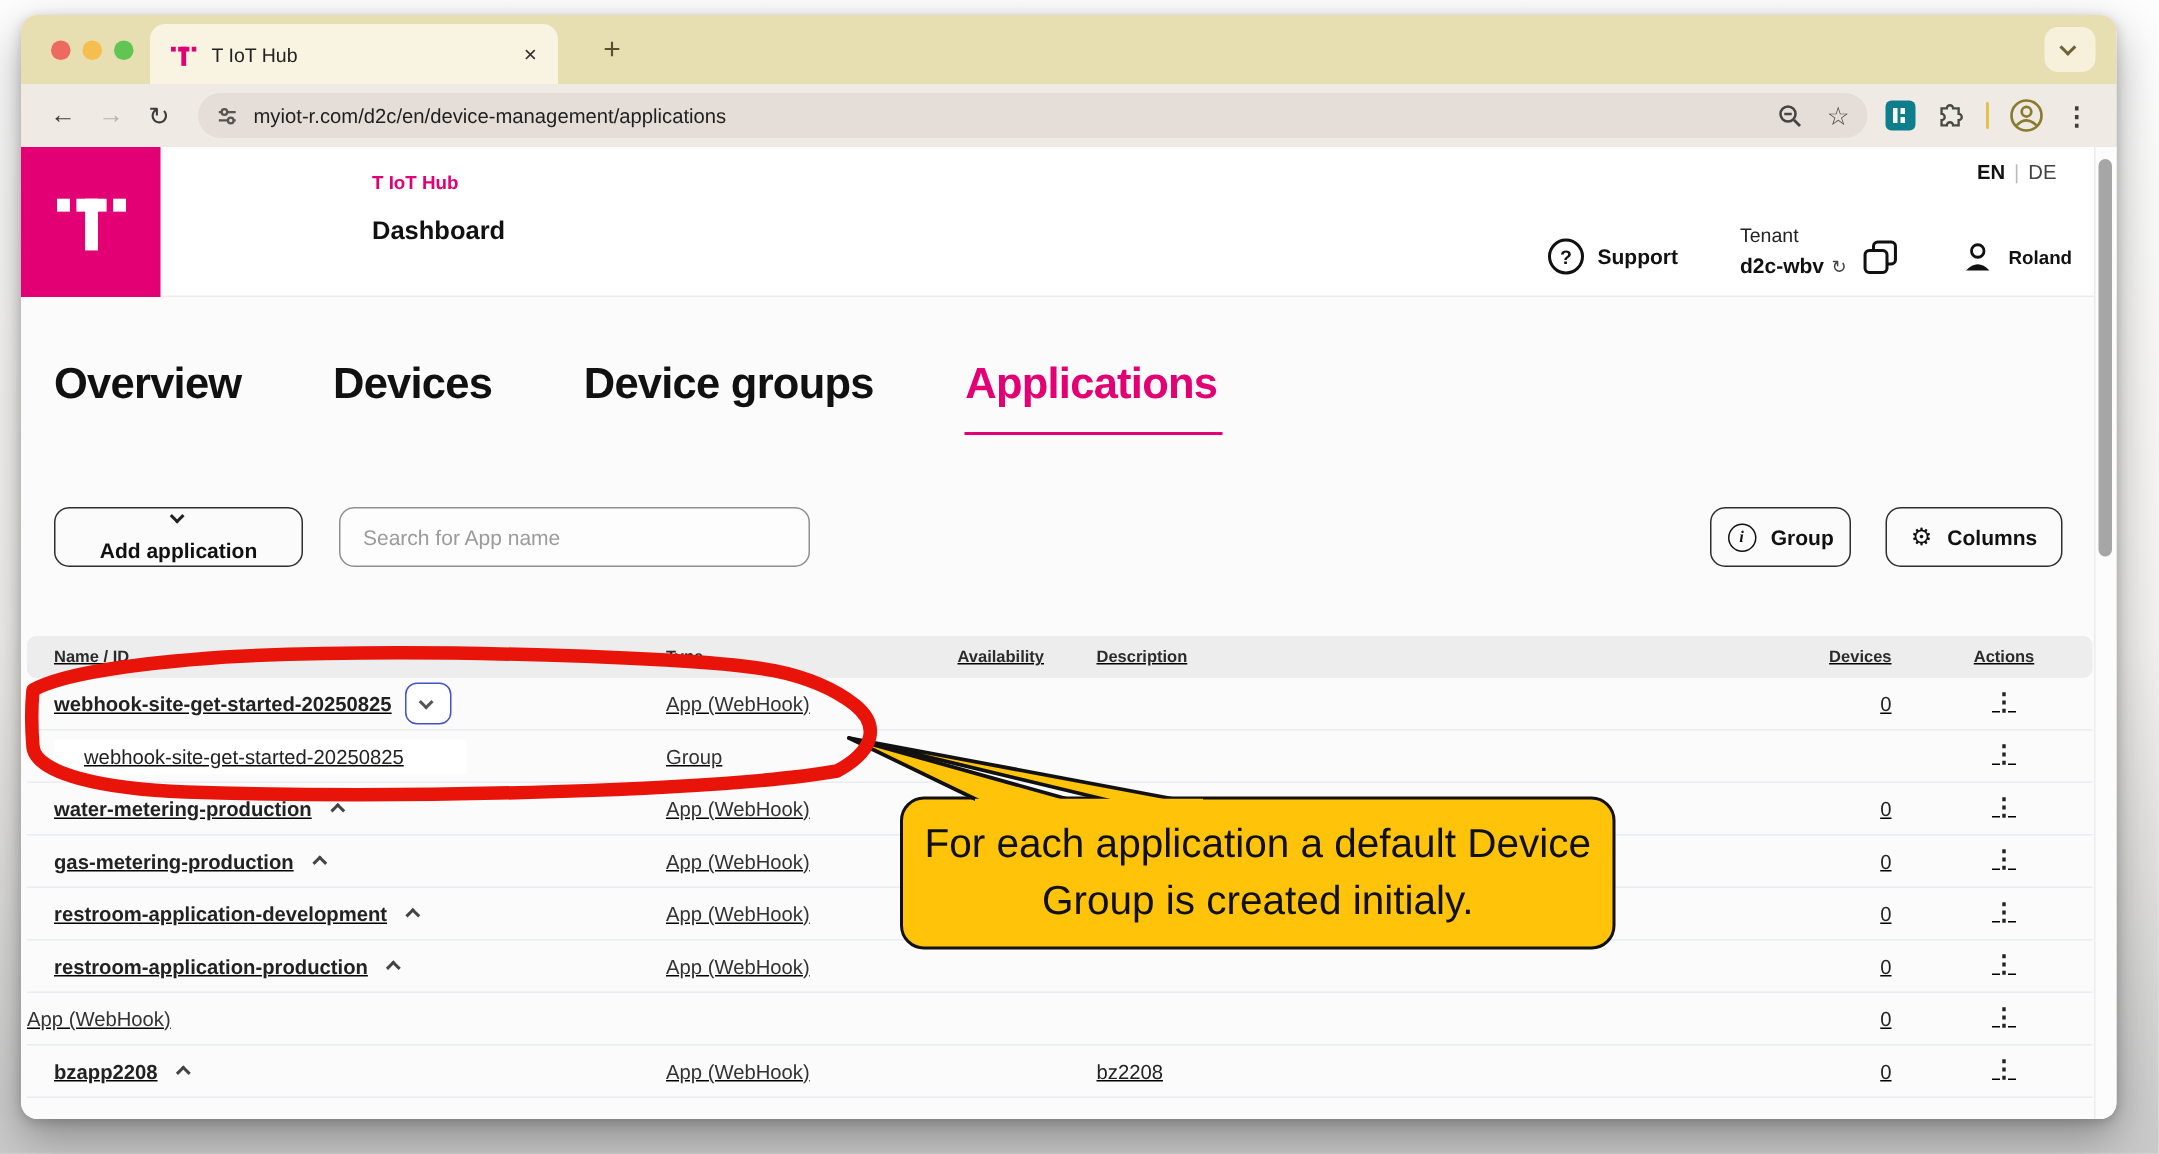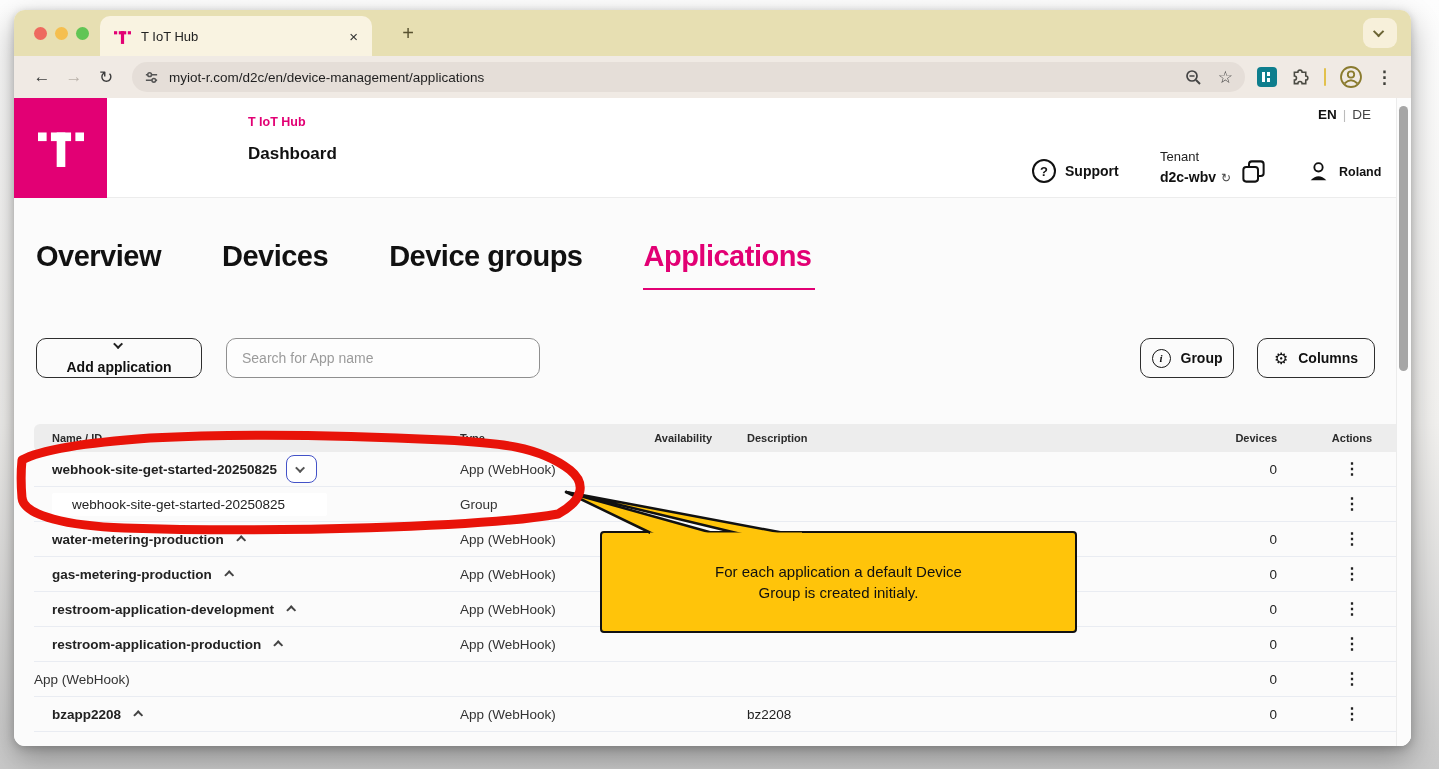--- a/index.html
+++ b/index.html
@@ -79,21 +79,21 @@
     border-radius:10px;background:#fdfdfd;padding:0 15px;font-size:14px;color:#222;
     font-family:"Liberation Sans",sans-serif;}
   .search::placeholder{color:#9b9b9b;}
   .btn-help{left:1126px;top:240px;width:94px;}
   .btn-columns{left:1243px;top:240px;width:118px;}
   .i-ico{width:19px;height:19px;border-radius:50%;border:1.5px solid #111;display:flex;align-items:center;
     justify-content:center;font-size:11px;font-style:italic;font-family:"Liberation Serif",serif;font-weight:bold;}
   .gear{font-size:16px;font-weight:normal;}
 
   
-  .table{position:absolute;left:20px;top:326px;width:1377px;}
+  .table{position:absolute;left:4px;top:326px;width:1377px;text-decoration:underline;}
   .thead{display:flex;align-items:center;height:28px;background:#ededed;border-radius:6px;
     font-size:11px;font-weight:bold;color:#2b2b2b;}
   .c-name{flex:0 0 426px;padding-left:18px;}
   .c-type{flex:0 0 154px;}
   .c-avail{flex:0 0 98px;text-align:right;}
   .c-desc{flex:1 1 auto;padding-left:35px;}
   .c-dev{flex:0 0 102px;text-align:right;padding-right:16px;}
   .c-act{flex:0 0 118px;text-align:center;}
   .row{display:flex;align-items:center;height:35px;border-bottom:1px solid #e9ecf2;font-size:13.5px;color:#222;}
   .row .c-name{font-weight:bold;display:flex;align-items:center;gap:9px;}
@@ -105,22 +105,22 @@
   .row.child .c-name{font-weight:normal;padding-left:18px;}
   .name-box{background:#fff;border-radius:2px;padding:4px 42px 4px 20px;}
   .row .kebab{color:#222;font-size:16px;}
 
   .scroll-track{position:absolute;right:0;top:0;width:15px;height:100%;background:#fcfcfc;
     border-left:1px solid #ececec;}
   .scroll-thumb{position:absolute;right:3px;top:8px;width:9px;height:265px;border-radius:5px;background:#a6a6a6;}
 
   
   .callout{position:absolute;left:586px;top:433px;width:477px;height:102px;background:#ffc40a;
-    border:2.5px solid #111;border-radius:4px;z-index:5;display:flex;flex-direction:column;
-    justify-content:center;text-align:center;font-size:15px;color:#101010;line-height:1.4;}
+    border:2.5px solid #111;border-radius:16px;z-index:5;display:flex;flex-direction:column;
+    justify-content:center;text-align:center;font-size:27px;color:#101010;line-height:1.4;}
   .overlay{position:absolute;left:0;top:0;width:1397px;height:648px;z-index:6;pointer-events:none;}
 </style>
 </head>
 <body>
 
 <div class="window">
 
   <div class="tabstrip">
     <div class="lights">
       <span class="light r"></span>

